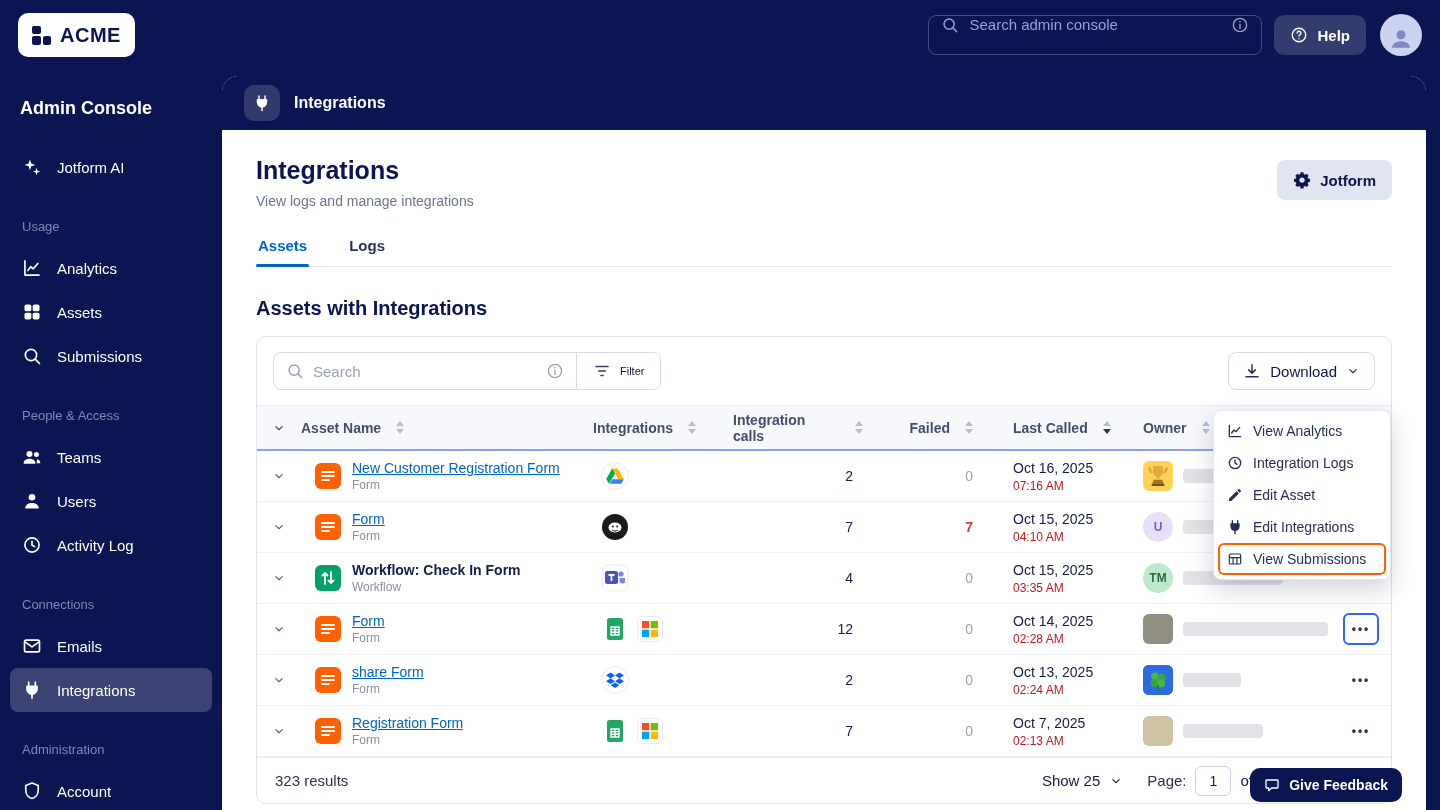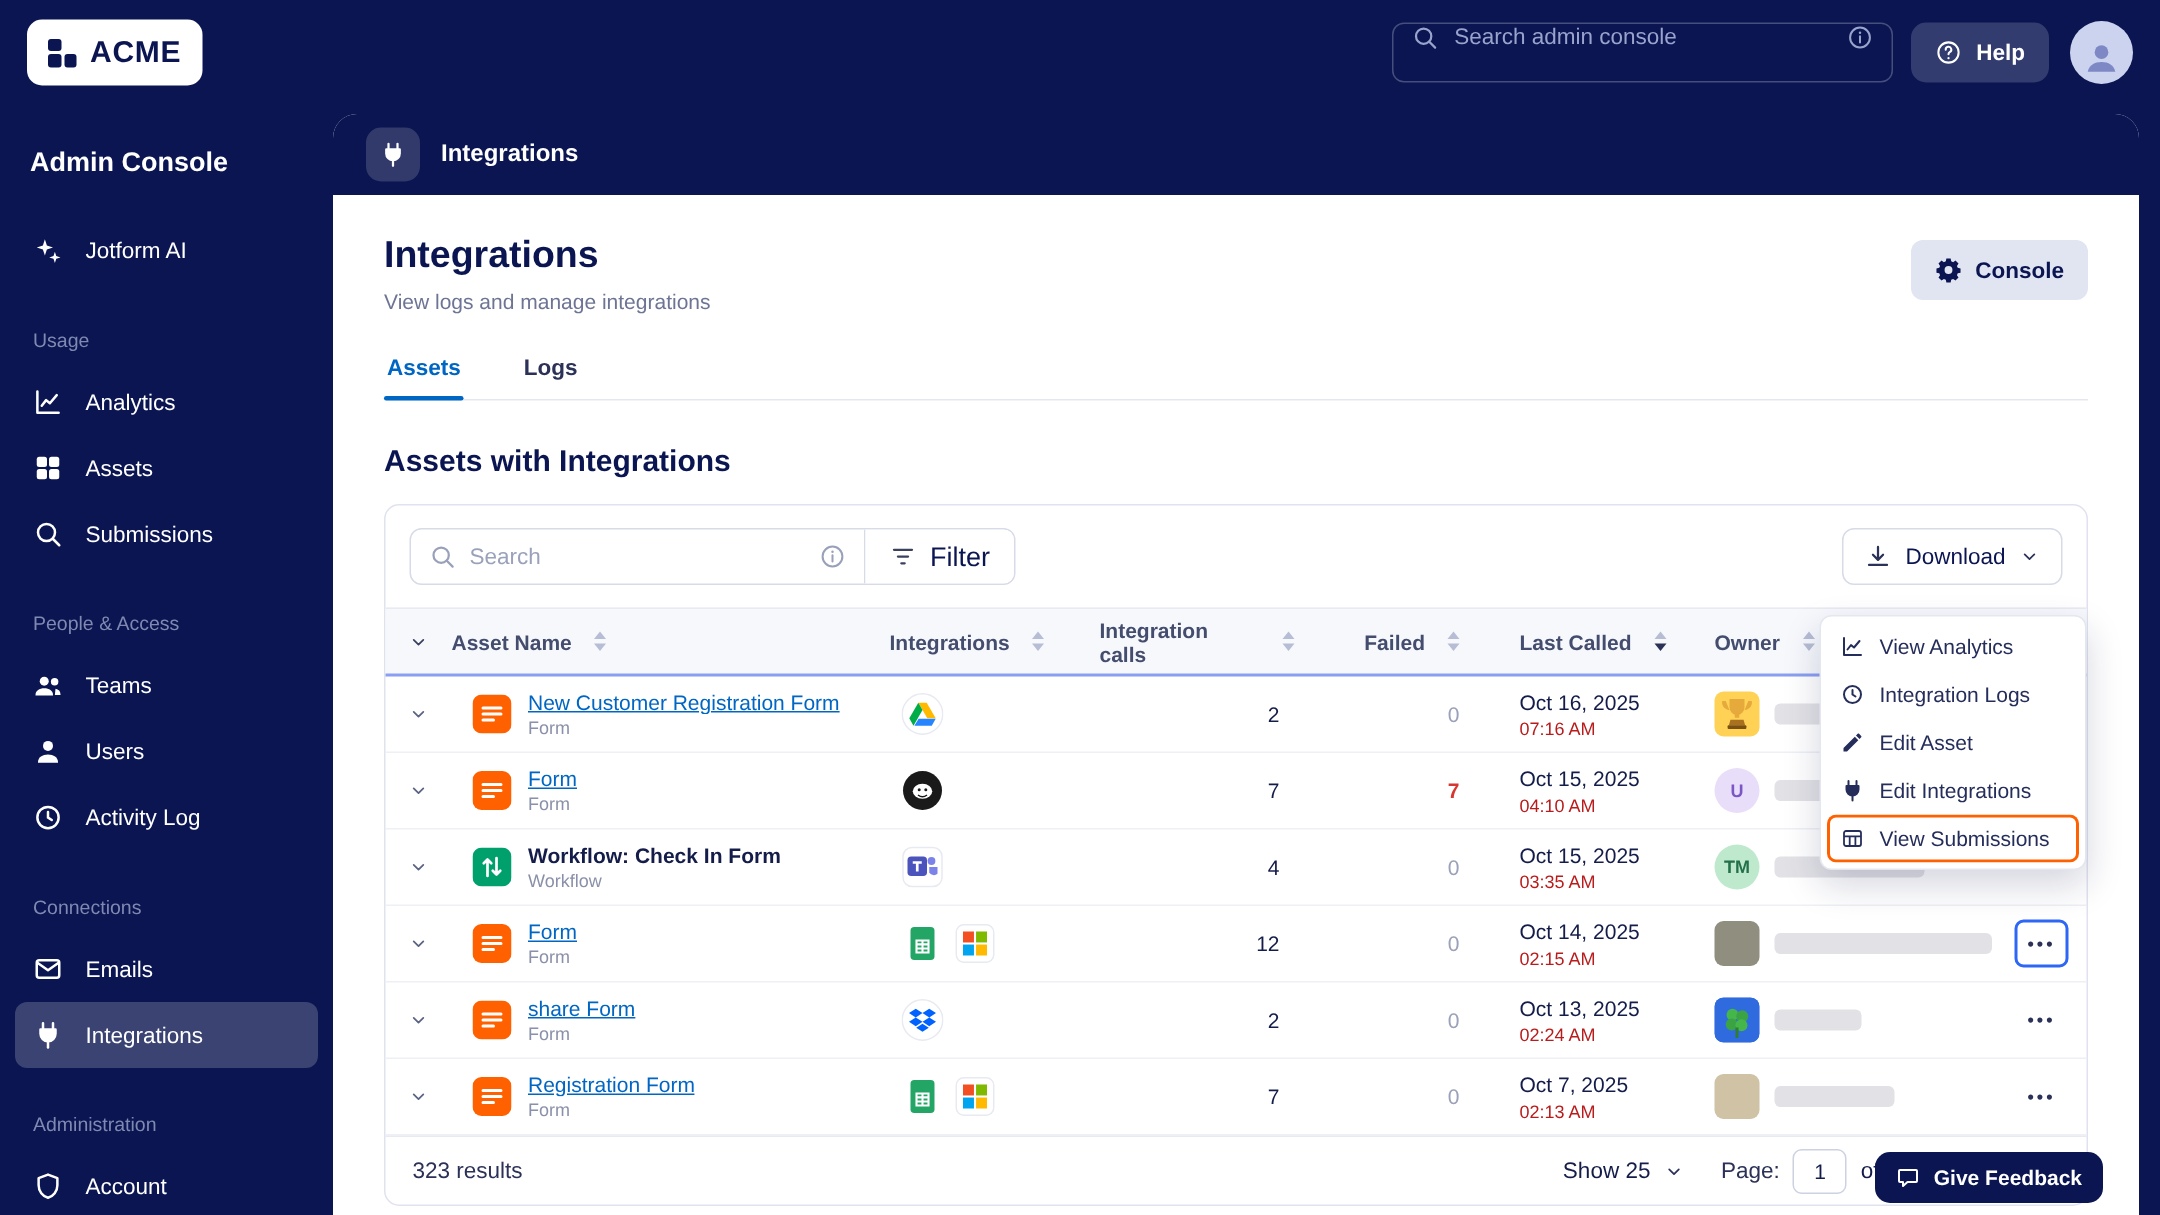--- a/index.html
+++ b/index.html
@@ -53,21 +53,21 @@
 .section-title{margin-top:30px;font-size:20px;font-weight:800;color:#0a1551}
 
 
 .card{margin-top:16px;border:1px solid #e0e3ee;border-radius:10px;background:#fff}
 .card-toolbar{display:flex;align-items:center;padding:15px 16px}
 .search-group{display:flex;align-items:stretch;height:38px;border:1px solid #d7dbe8;border-radius:8px;overflow:hidden;background:#fff}
 .sg-search{display:flex;align-items:center;gap:9px;padding:0 12px;width:302px;color:#99a1ba}
 .sg-search input{border:0;outline:0;flex:1;font-size:15px;color:#333;background:transparent;min-width:0}
 .sg-search input::placeholder{color:#9aa2ba}
 .sg-div{width:1px;background:#d7dbe8}
-.filter-btn{display:flex;align-items:center;gap:9px;padding:0 16px;background:#fff;border:0;font-size:18px;color:#0a1551;font-weight:500}
+.filter-btn{display:flex;align-items:center;gap:9px;padding:0 16px;background:#fff;border:0;font-size:11px;color:#0a1551;font-weight:500}
 .filter-btn .ic{color:#39415f}
 .download-btn{margin-left:auto;height:38px;border:1px solid #d7dbe8;background:#fff;border-radius:8px;display:flex;align-items:center;gap:9px;padding:0 14px;font-size:15px;color:#0a1551;font-weight:500}
 .download-btn .ic{color:#2b3157}
 
 
 .grid-row{display:grid;grid-template-columns:44px minmax(0,1fr) 140px 130px 120px 140px 208px 60px;align-items:center}
 .thead{height:46px;background:#f6f8fc;border-top:1px solid #e8eaf2;border-bottom:2px solid #8b9ff2}
 .th{font-size:14px;font-weight:700;color:#444d6e;display:flex;align-items:center;gap:15px;cursor:pointer}
 .th-expand{justify-content:center;color:#39415f}
 .th-failed{justify-content:flex-end;padding-right:10px}
@@ -298,21 +298,21 @@
   <div class="content">
     <div class="page-head">
       <h1 class="h1">Integrations</h1>
       <div class="sub">View logs and manage integrations</div>
       <button class="settings-btn">
         <span class="ic">
             <svg viewBox="0 0 24 24" fill="currentColor">
               <path fill-rule="evenodd" d="M10.1 1.8h3.8l.5 2.5 1.7.7 2.1-1.4 2.7 2.7-1.4 2.1.7 1.7 2.5.5v3.8l-2.5.5-.7 1.7 1.4 2.1-2.7 2.7-2.1-1.4-1.7.7-.5 2.5h-3.8l-.5-2.5-1.7-.7-2.1 1.4-2.7-2.7 1.4-2.1-.7-1.7-2.5-.5v-3.8l2.5-.5.7-1.7-1.4-2.1 2.7-2.7 2.1 1.4 1.7-.7zM12 8.5a3.5 3.5 0 1 0 0 7 3.5 3.5 0 0 0 0-7z"></path>
             </svg>
           </span>
-        <span>Console</span>
+        <span>Jotform</span>
       </button>
     </div>
 
     <div class="tabs">
       <div class="tab active">Assets</div>
       <div class="tab">Logs</div>
     </div>
 
     <h2 class="section-title">Assets with Integrations</h2>
 
@@ -591,21 +591,21 @@
                   <rect x="14.7" y="6" width="7.3" height="7.3" fill="#7fba00"></rect>
                   <rect x="6" y="14.7" width="7.3" height="7.3" fill="#00a4ef"></rect>
                   <rect x="14.7" y="14.7" width="7.3" height="7.3" fill="#ffb900"></rect>
                 </svg>
               </span>
             </div>
     <div class="cell-calls">12</div>
     <div class="cell-failed">0</div>
     <div class="cell-date">
       <div class="d-date">Oct 14, 2025</div>
-      <div class="d-time">02:15 AM</div>
+      <div class="d-time">02:28 AM</div>
     </div>
     <div class="cell-owner">
       <span class="av" style="background: rgb(144, 142, 126);"></span>
       <span class="redacted" style="width: 145px;"></span>
     </div>
     <div class="cell-actions">
       <button class="dots-btn focused"></button>
     </div>
   </div>
           <div class="grid-row trow">

